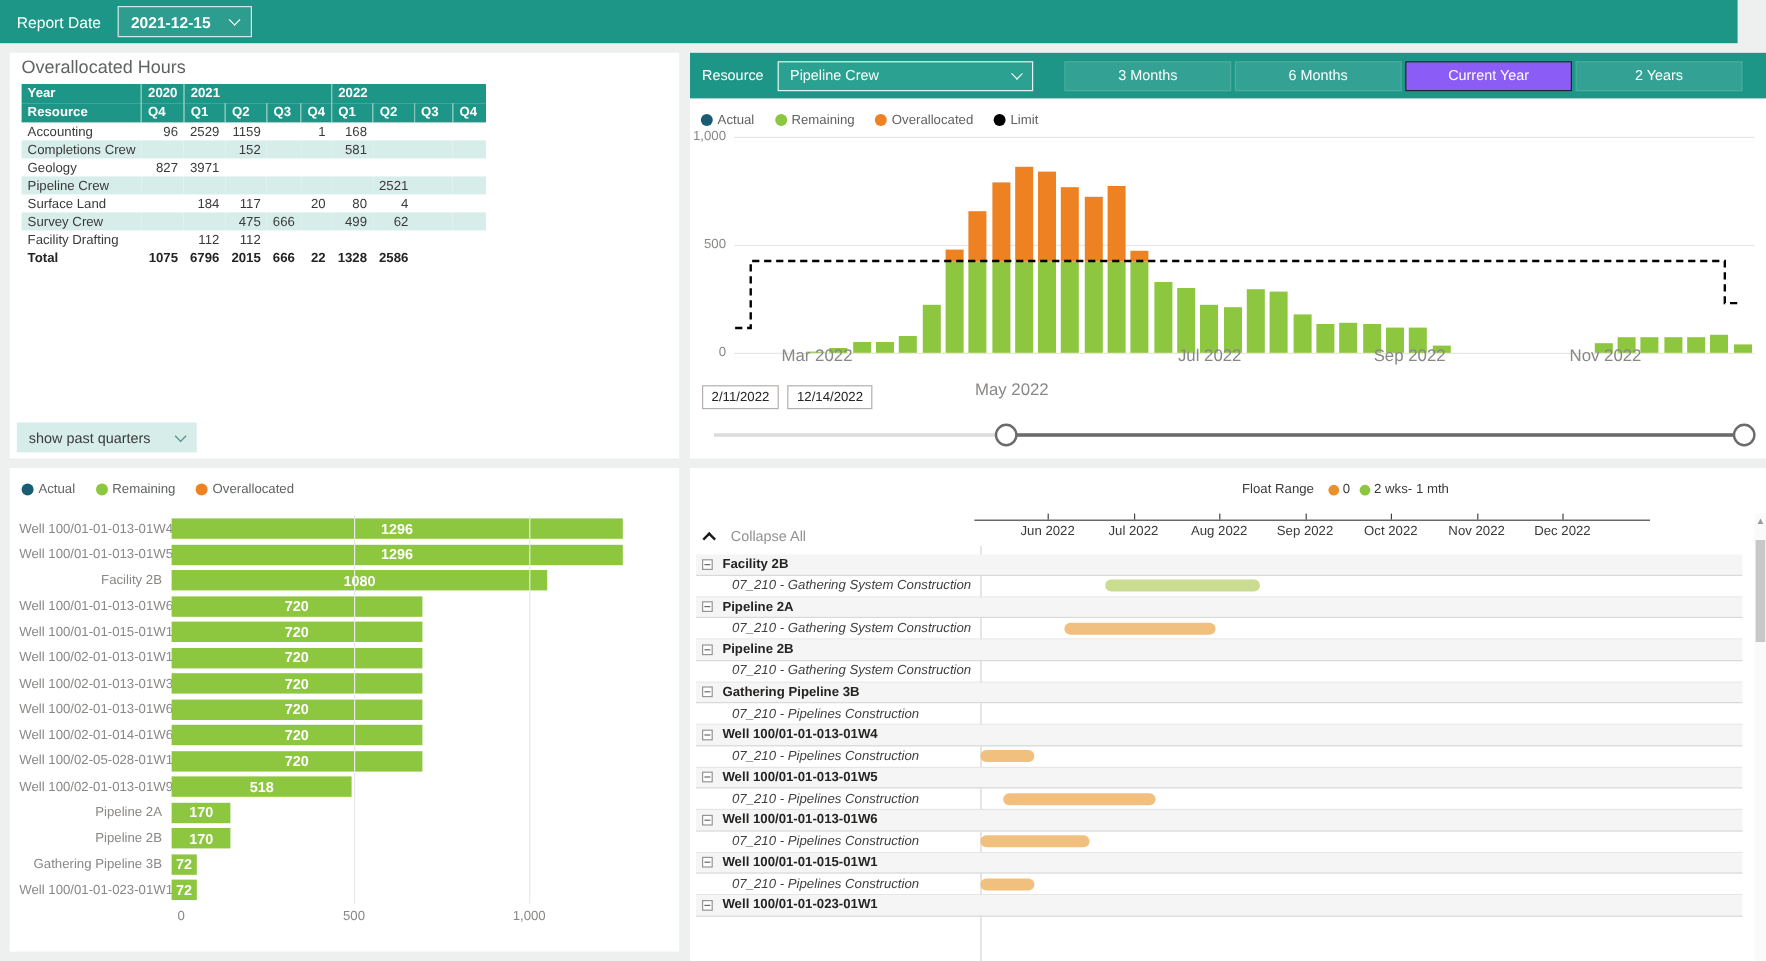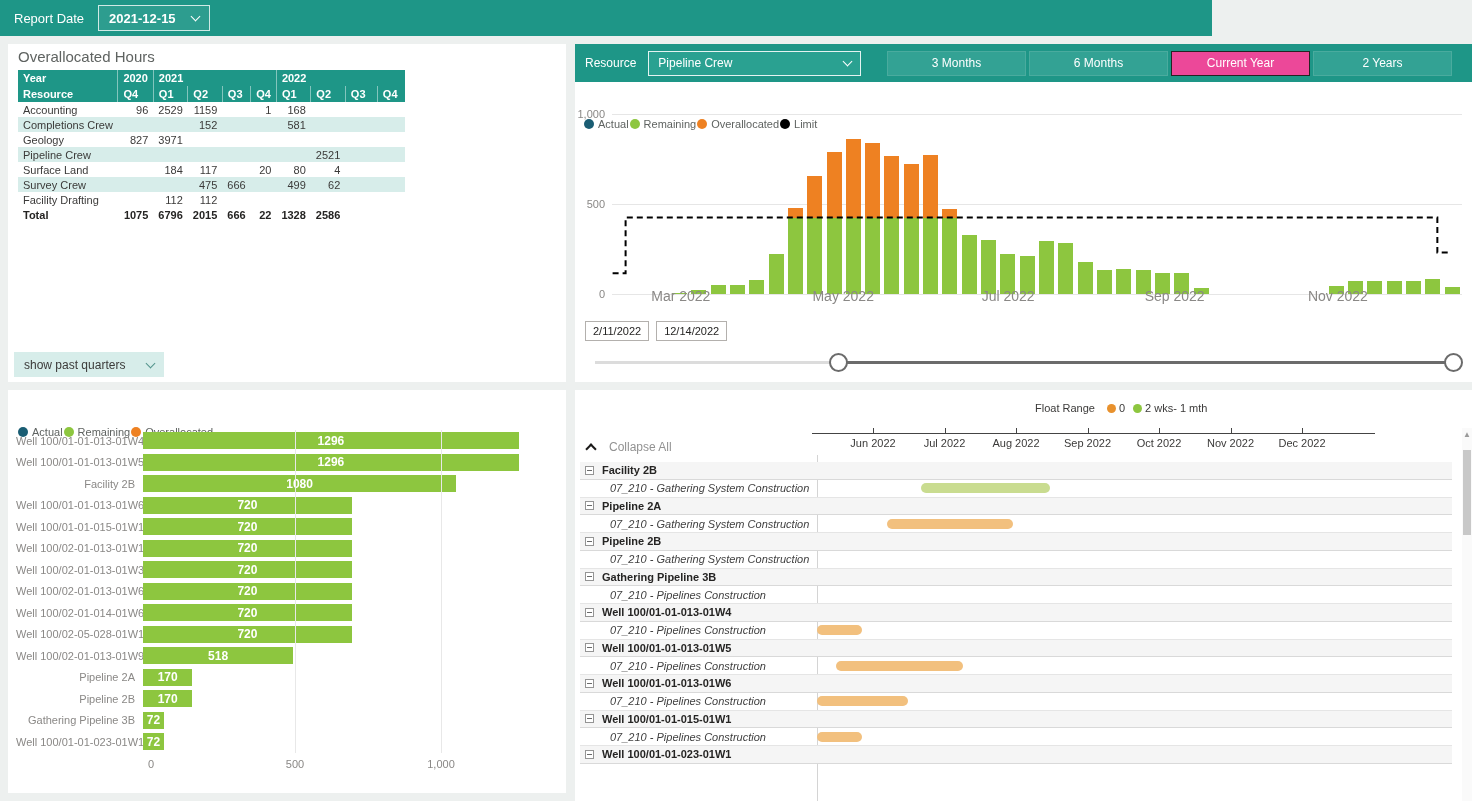--- a/index.html
+++ b/index.html
@@ -3,21 +3,21 @@
 <meta charset="utf-8">
 <style>
   * { box-sizing: border-box; margin: 0; padding: 0; }
   html,body { width:1472px; height:801px; overflow:hidden; }
   body { background:#edf0ef; font-family:"Liberation Sans", sans-serif; position:relative; color:#252423; }
 
   .chev { display:inline-block; width:7px; height:7px; border-right:1.6px solid currentColor; border-bottom:1.6px solid currentColor; transform:rotate(45deg); margin-top:-3px; }
   .chev-up { display:inline-block; width:8px; height:8px; border-right:2px solid #1b1a19; border-top:2px solid #1b1a19; transform:rotate(-45deg); margin-top:4px; }
 
   
-  .topbar { position:absolute; left:0; top:0; width:1212px; height:36px; background:#1e9687; display:flex; align-items:center; }
+  .topbar { position:absolute; left:0; top:0; width:1448px; height:36px; background:#1e9687; display:flex; align-items:center; }
   .topbar .lbl { color:#fff; font-size:13px; margin-left:14px; }
   .report-dd { margin-left:14px; height:26px; border:1px solid #cfe9e5; background:rgba(255,255,255,0.07); color:#fff; font-size:13px; font-weight:bold; display:flex; align-items:center; gap:16px; padding:0 10px; cursor:pointer; }
 
   .panel { position:absolute; background:#fff; }
   .p1 { left:8px;  top:44px;  width:558px; height:338px; }
   .p2 { left:575px; top:44px; width:897px; height:338px; }
   .p3 { left:8px;  top:390px; width:558px; height:403px; }
   .p4 { left:575px; top:390px; width:897px; height:493px; }
 
   
@@ -25,31 +25,31 @@
   .oa-table { position:absolute; left:10px; top:26px; border-collapse:collapse; font-size:11px; }
   .oa-table th { background:#1e9687; color:#fff; font-weight:bold; text-align:left; padding:2px 5px; border-right:1px solid rgba(255,255,255,0.45); }
   .oa-table td { padding:1.5px 5px; color:#3b3a39; white-space:nowrap; }
   .oa-table td.num { text-align:right; }
   .oa-table tr.alt { background:#d7edea; }
   .oa-table tr.total td { font-weight:bold; color:#252423;margin-left:16px; }
   .past-dd { position:absolute; left:6px; top:308px; width:150px; height:25px; background:#d7edea; color:#3b3a39; font-size:12px; display:flex; align-items:center; justify-content:space-between; padding:0 10px; cursor:pointer; }
   .past-dd .chev { color:#54948c; }
 
   
-  .legend { display:flex; align-items:flex-start; gap:1px; font-size:11px; color:#5f6361;margin-top:24px; }
+  .legend { display:flex; align-items:flex-start; gap:17px; font-size:11px; color:#5f6361; }
   .legend .item { display:flex; align-items:center; gap:4px; }
   .legend .dot { width:10px; height:10px; border-radius:50%; flex:none; }
 
   
   .band { position:absolute; left:0; top:0; width:897px; height:38px; background:#1e9687; display:flex; align-items:center; }
   .band .lbl { color:#fff; font-size:12px; margin-left:10px; }
   .res-dd { margin-left:12px; width:213px; height:25px; border:1px solid #e4f3f1; background:#2aa191; color:#fff; font-size:12px; display:flex; align-items:center; justify-content:space-between; padding:0 9px; cursor:pointer; }
   .btns { margin-left:auto; margin-right:20px; display:flex; gap:3px; }
   .tbtn { width:139px; height:25px; background:#33a294; border:1px solid #4aab9e; color:#fff; font-size:12px; display:flex; align-items:center; justify-content:center; cursor:pointer; }
-  .tbtn.active { background:#ec4899; border-color:#252423;text-align:center; }
+  .tbtn.active { background:#8b5cf6; border-color:#252423;text-align:center; }
   .p2 .legend { position:absolute; left:9px; top:50px; }
   .plot { position:absolute; left:37px; top:70px; width:850px; height:180px; }
   .gridline { position:absolute; left:0; width:100%; height:1px; background:#e6e6e6; }
   .ytick { position:absolute; right:calc(100% + 7px); font-size:11px; color:#8a8886; white-space:nowrap; }
   .xlabel { position:absolute; top:174px; transform:translateX(-50%); font-size:14px; color:#8a8886; white-space:nowrap; }
   .ubar { position:absolute; }
   .dates { position:absolute; left:10px; top:277px; display:flex; gap:7px; }
   .datebox { border:1px solid #b3b0ad; font-size:11px; color:#252423; padding:3px 7px; background:#fff; cursor:text; }
   .slider { position:absolute; left:0; top:300px; width:897px; height:36px; }
   .trk { position:absolute; height:3px; top:17px; }
@@ -325,21 +325,21 @@
       <div class="ubar" style="left: 736.091px; bottom: 0px; width: 15px; height: 13.14px; background: rgb(141, 198, 63);"></div>
       <div class="ubar" style="left: 755.409px; bottom: 0px; width: 15px; height: 13.14px; background: rgb(141, 198, 63);"></div>
       <div class="ubar" style="left: 774.727px; bottom: 0px; width: 15px; height: 13.14px; background: rgb(141, 198, 63);"></div>
       <div class="ubar" style="left: 794.045px; bottom: 0px; width: 15px; height: 13.14px; background: rgb(141, 198, 63);"></div>
       <div class="ubar" style="left: 813.364px; bottom: 0px; width: 15px; height: 14.76px; background: rgb(141, 198, 63);"></div>
       <div class="ubar" style="left: 832.682px; bottom: 0px; width: 15px; height: 6.66px; background: rgb(141, 198, 63);"></div>
       <svg width="850" height="180" style="position: absolute; left: 0px; top: 0px; overflow: visible;">
         <path d="M0.5999999999999996,159.3 H13.6 V103.5 H825.35 V138.6 h13" fill="none" stroke="#000000" stroke-width="2" stroke-dasharray="6,4"></path>
       </svg>
       <div class="xlabel" style="left: 68.85px;">Mar 2022</div>
-      <div class="xlabel" style="left: 231.2px;">May 2022</div>
+      <div class="xlabel" style="left: 231.2px; margin-top: 28px;">May 2022</div>
       <div class="xlabel" style="left: 396.1px;">Jul 2022</div>
       <div class="xlabel" style="left: 562.7px;">Sep 2022</div>
       <div class="xlabel" style="left: 725.9px;">Nov 2022</div>
     </div>
   <div class="dates">
     <div class="datebox">2/11/2022</div>
     <div class="datebox">12/14/2022</div>
   </div>
   <div class="slider">
     <div class="trk light" style="left:20px; width:243px;"></div>

